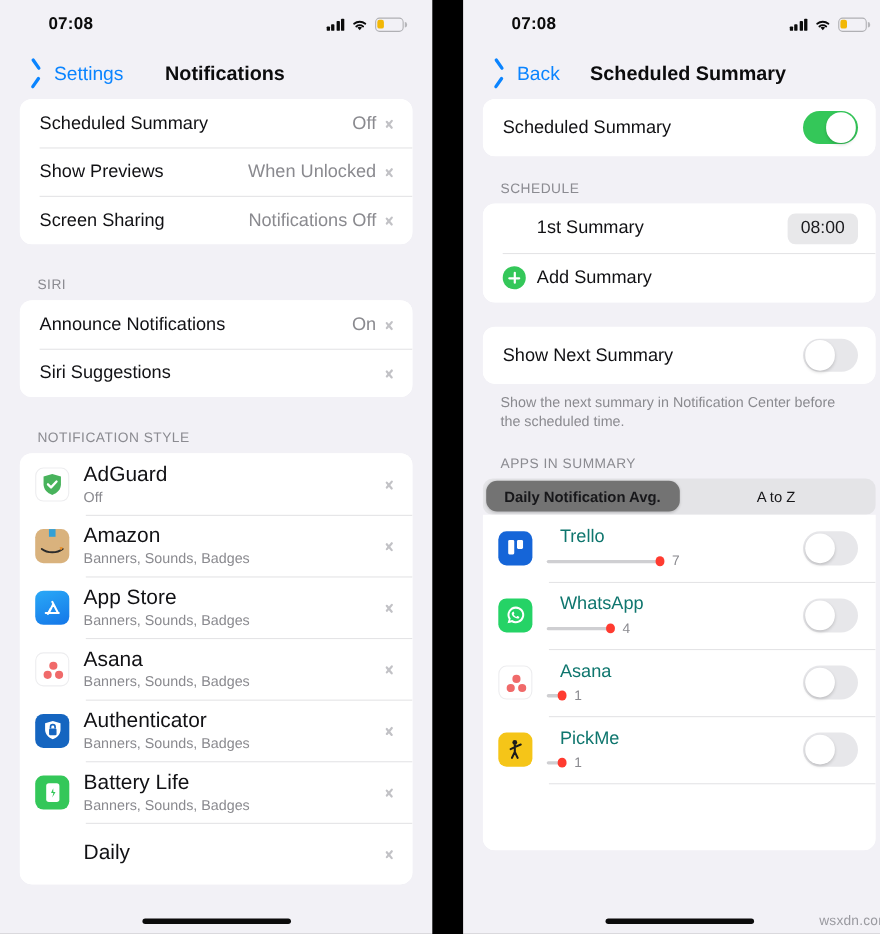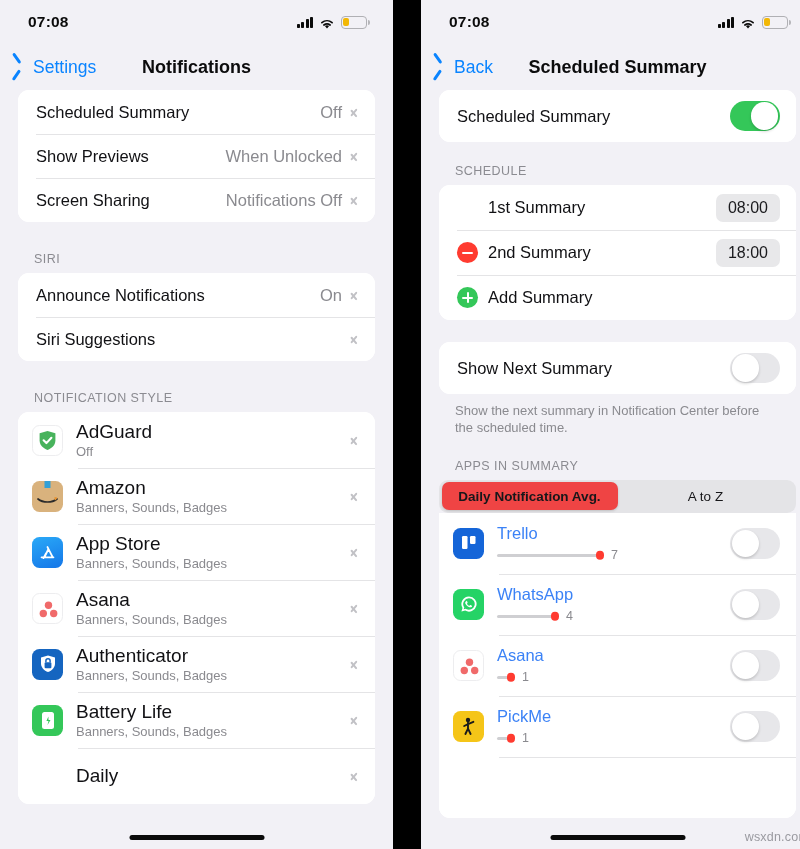--- a/index.html
+++ b/index.html
@@ -10,20 +10,21 @@
     overflow: hidden;
   }
   .stage { position: relative; width: 800px; height: 849px; display: flex; background: #000; }
 
   .phone {
     position: relative;
     width: 393px; height: 849px;
     background: #f2f1f6;
     overflow: hidden;
     flex: 0 0 393px;
+    padding-left: 16px;
   }
   .phone.right { margin-left: 14px; width: 393px; }
   .gap { flex: 0 0 14px; background: #000; }
 
   
   .statusbar {
     height: 44px;
     display: flex; align-items: center; justify-content: space-between;
     padding: 0 26px 0 28px;
   }
@@ -161,26 +162,26 @@
   
   .segment {
     margin: 0 18px; background: #e4e4e7;
     border-radius: 9px; height: 33px;
     display: flex; padding: 2.5px;
   }
   .seg {
     flex: 1; display: flex; align-items: center; justify-content: center;
     font-size: 13.5px; color: #17171a; border-radius: 7px;
   }
-  .seg.active { background: #ef4444; font-weight: bold; box-shadow: 0 1px 2.5px rgba(0,0,0,.16); }
+  .seg.active { background: #737373; font-weight: bold; box-shadow: 0 1px 2.5px rgba(0,0,0,.16); border-radius: 10px; }
 
   
   .sumrow { min-height: 61px; padding-left: 14px; }
   .sum-text { flex: 1; display: flex; flex-direction: column; gap: 5px; padding-right: 10px; }
-  .sum-name { font-size: 16.5px; color: #3b82f6; }
+  .sum-name { font-size: 16.5px; color: #0f766e; margin-left: 12px; }
   .bar-wrap { display: flex; align-items: center; gap: 6px; }
   .bar {
     height: 3.4px; background: #cfcfd2; border-radius: 2px;
     position: relative;
   }
   .bar .dot {
     position: absolute; right: -4px; top: 50%; transform: translateY(-50%);
     width: 8.5px; height: 8.5px; border-radius: 50%; background: #ff3b30;
   }
   .bar-count { font-size: 12.5px; color: #8a8a8f; margin-left: 5px; }
@@ -435,25 +436,20 @@
       <div class="spacer-md"></div>
 
       <div class="group-header">SCHEDULE</div>
       <div class="card">
         <div class="row" style="min-height:45px">
           <span class="circ spacer"></span>
           <span class="row-label">1st Summary</span>
           <span class="time-pill">08:00</span>
         </div>
         <div class="row" style="min-height:45px">
-          <span class="circ minus"></span>
-          <span class="row-label">2nd Summary</span>
-          <span class="time-pill">18:00</span>
-        </div>
-        <div class="row" style="min-height:45px">
           <span class="circ plus"></span>
           <span class="row-label">Add Summary</span>
         </div>
       </div>
 
       <div class="spacer-md"></div>
 
       <div class="card">
         <div class="row" style="min-height:52px">
           <span class="row-label">Show Next Summary</span>

